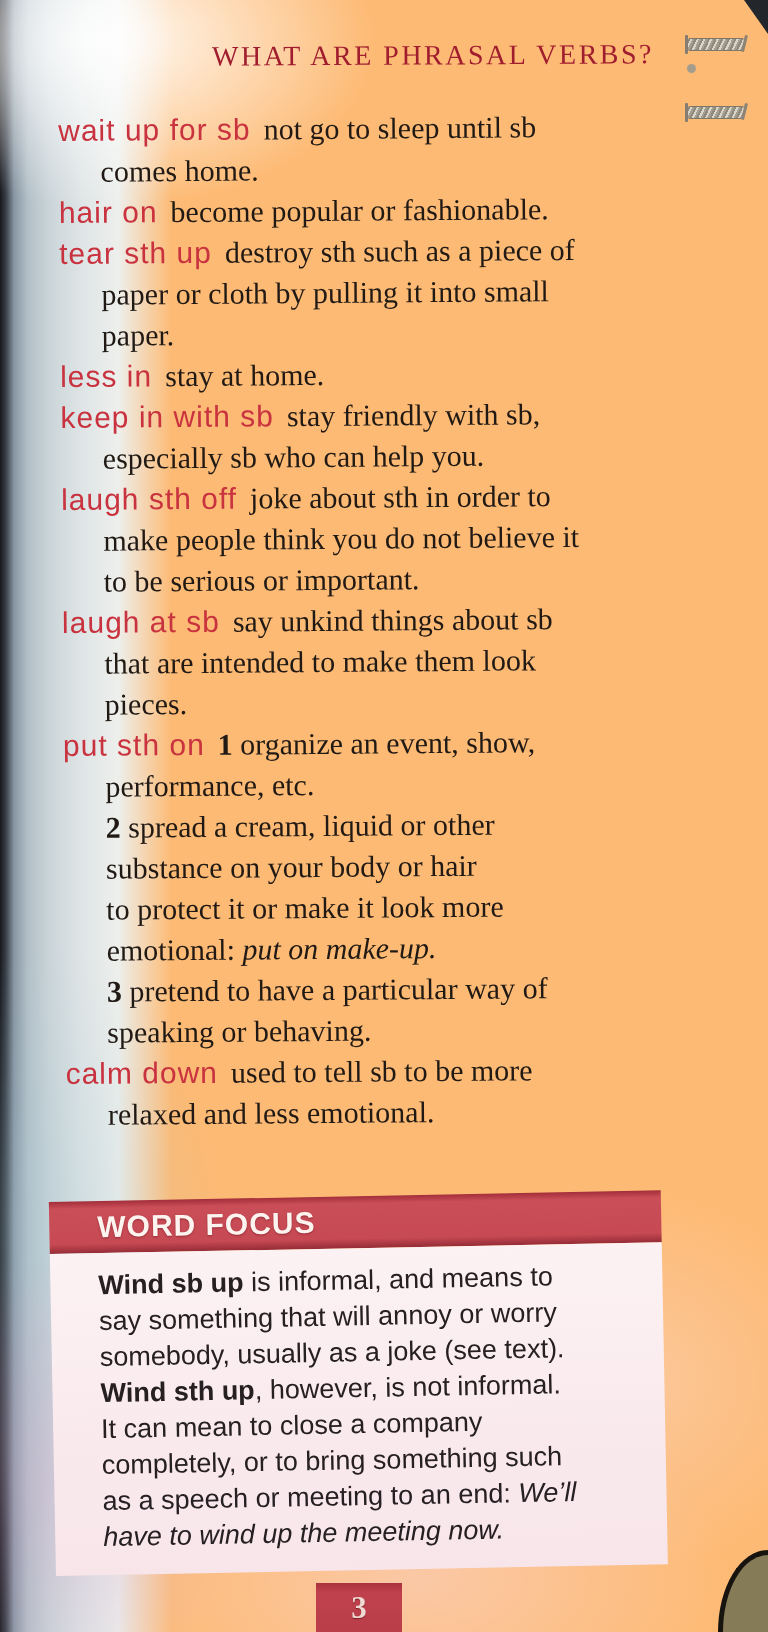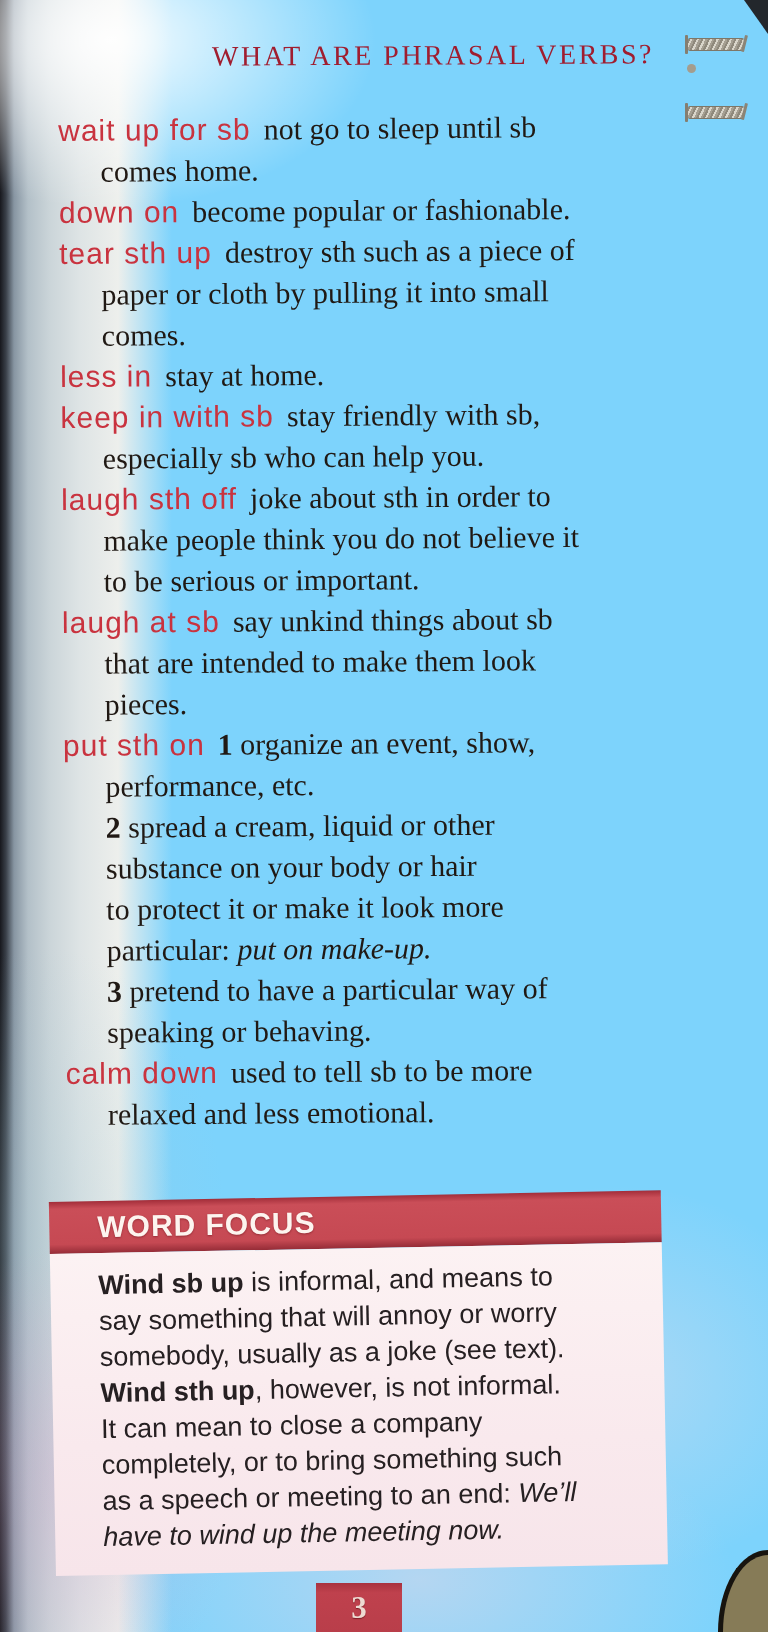--- a/index.html
+++ b/index.html
@@ -1,18 +1,18 @@
 <!DOCTYPE html>
 <html><head>
 <meta charset="utf-8">
 <style>
   html,body{margin:0;padding:0;}
   .page{
     position:relative;width:768px;height:1632px;overflow:hidden;
-    background:#7dd3fc;
+    background:#fdba74;
     font-family:"Liberation Serif",serif;
     text-decoration:underline;
   }
   
   .edge-left{
     position:absolute;top:0;bottom:0;left:0;width:175px;pointer-events:none;
     background:linear-gradient(90deg,
       #17181d 0px,#3a4049 6px,#8795a2 14px,#b3c0c8 28px,
       #cbd5d9 50px,#dee4e5 80px,#edefec 118px,rgba(250,250,246,0) 172px);
   }
@@ -126,27 +126,27 @@
   </div>
 
   <main class="entries">
 
     <p class="entry">
       <span class="line first"><span class="term">wait up for sb</span><span class="num"></span><span class="txt">not go to sleep until sb</span><span class="it"></span></span>
       <span class="line"><span class="txt">comes home.</span></span>
     </p>
 
     <p class="entry">
-      <span class="line first"><span class="term">down on</span><span class="txt">become popular or fashionable.</span></span>
+      <span class="line first"><span class="term">hair on</span><span class="txt">become popular or fashionable.</span></span>
     </p>
 
     <p class="entry">
       <span class="line first"><span class="term">tear sth up</span><span class="txt">destroy sth such as a piece of</span></span>
       <span class="line"><span class="txt">paper or cloth by pulling it into small</span></span>
-      <span class="line"><span class="txt">comes.</span></span>
+      <span class="line"><span class="txt">paper.</span></span>
     </p>
 
     <p class="entry">
       <span class="line first"><span class="term">less in</span><span class="txt">stay at home.</span></span>
     </p>
 
     <p class="entry">
       <span class="line first"><span class="term">keep in with sb</span><span class="txt">stay friendly with sb,</span></span>
       <span class="line"><span class="txt">especially sb who can help you.</span></span>
     </p>
@@ -162,21 +162,21 @@
       <span class="line"><span class="txt">that are intended to make them look</span></span>
       <span class="line"><span class="txt">pieces.</span></span>
     </p>
 
     <p class="entry">
       <span class="line first"><span class="term">put sth on</span><span class="num">1</span><span class="txt"> organize an event, show,</span></span>
       <span class="line"><span class="txt">performance, etc.</span></span>
       <span class="line"><span class="num">2</span><span class="txt"> spread a cream, liquid or other</span></span>
       <span class="line"><span class="txt">substance on your body or hair</span></span>
       <span class="line"><span class="txt">to protect it or make it look more</span></span>
-      <span class="line"><span class="txt">particular: </span><span class="it">put on make-up.</span></span>
+      <span class="line"><span class="txt">emotional: </span><span class="it">put on make-up.</span></span>
       <span class="line"><span class="num">3</span><span class="txt"> pretend to have a particular way of</span></span>
       <span class="line"><span class="txt">speaking or behaving.</span></span>
     </p>
 
     <p class="entry">
       <span class="line first"><span class="term">calm down</span><span class="txt">used to tell sb to be more</span></span>
       <span class="line"><span class="txt">relaxed and less emotional.</span></span>
     </p>
 
   </main>

